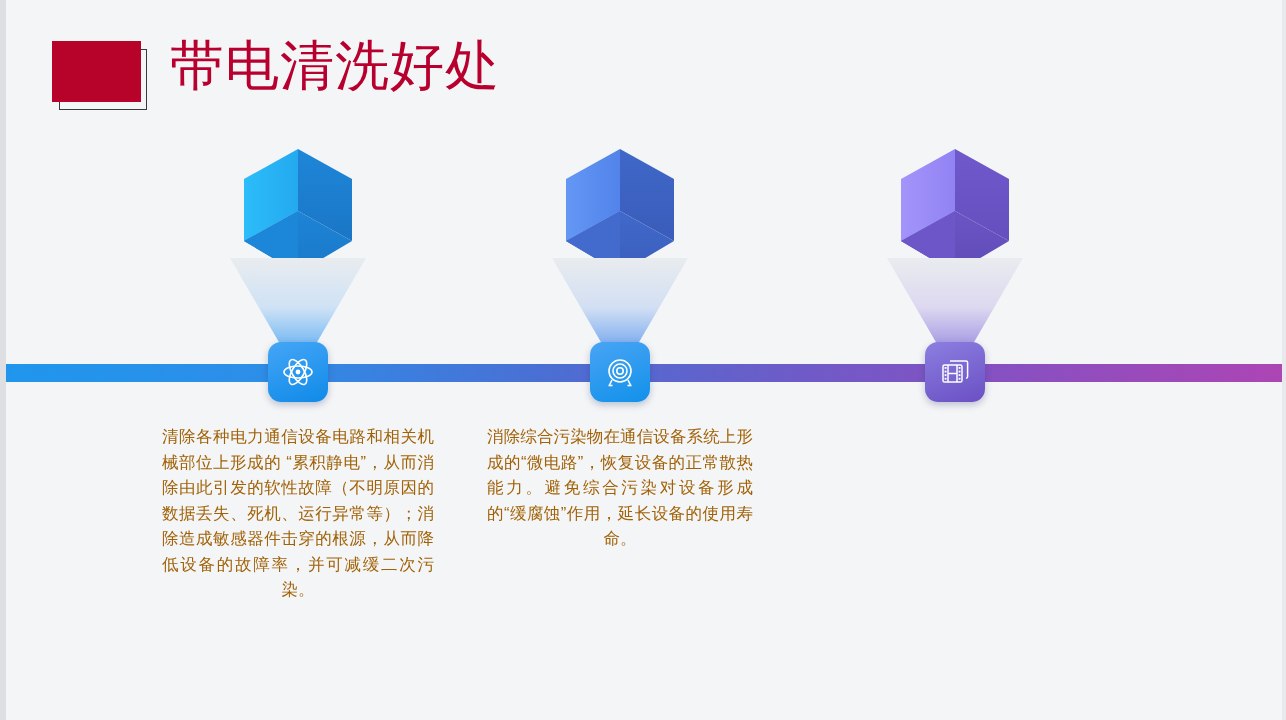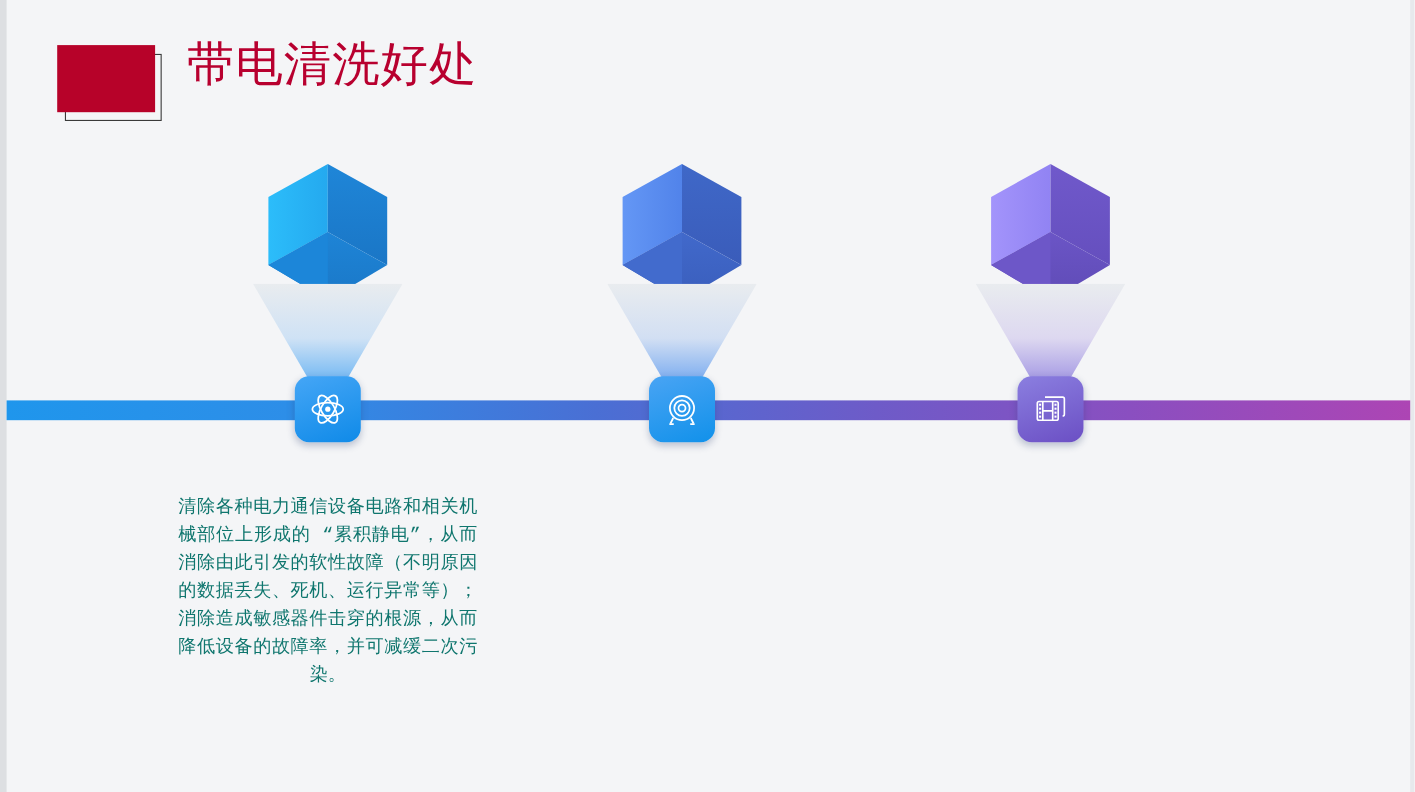--- a/index.html
+++ b/index.html
@@ -33,21 +33,21 @@
     background:transparent;
     box-sizing:border-box;
   }
   .title-square{
     position:absolute;left:52px;top:41px;
     width:89px;height:61px;
     background:#b70229;
   }
   .slide-title{
     position:absolute;left:170px;top:34px;
-    font-size:43px;
+    font-size:54px;
     color:#b8002f;
     letter-spacing:1px;
     white-space:nowrap;
     font-family:"DejaVu Sans","Liberation Sans",sans-serif;
     font-weight:400;
     line-height:1.2;
   }
 
   
   .logo{
@@ -87,29 +87,29 @@
     width:60px;height:60px;
     border-radius:13px;
     box-shadow:0 3px 7px rgba(40,60,110,.28);
     display:flex;align-items:center;justify-content:center;
   }
   .icon-tile.t1{background:linear-gradient(160deg,#45a6f6 0%,#0f8ae8 100%);}
   .icon-tile.t2{background:linear-gradient(160deg,#49a4f4 0%,#1191ea 100%);}
   .icon-tile.t3{background:linear-gradient(160deg,#8b7fe0 0%,#6b4fc4 100%);}
 
   .body-text{
-    position:absolute;top:448px;left:50%;
+    position:absolute;top:424px;left:50%;
     transform:translateX(-50%);
     width:272px;
     font-size:16.5px;
     line-height:25.5px;
-    color:#0f766e;
+    color:#a16207;
     text-align:justify;
     text-align-last:center;
-    font-family:Liberation Mono, monospace;
+    font-family:Liberation Sans, sans-serif;
   }
   .body-text.c1{width:272px;}
   .body-text.c2{width:266px;}
   .body-text.c3{width:272px;}
 </style>
 </head>
 <body>
 
 <div class="slide">
 
@@ -223,20 +223,21 @@
           <circle cx="16" cy="15" r="7"></circle>
           <circle cx="16" cy="15" r="3.2"></circle>
           <path d="M8 24 L5.5 29"></path>
           <path d="M24 24 L26.5 29"></path>
           <path d="M4.5 29.5 L8.5 29.5"></path>
           <path d="M23.5 29.5 L27.5 29.5"></path>
         </g>
       </svg>
     </div>
 
+    <div class="body-text c2">消除综合污染物在通信设备系统上形成的“微电路”，恢复设备的正常散热能力。避免综合污染对设备形成的“缓腐蚀”作用，延长设备的使用寿命。</div>
   </div>
 
   <div class="col col3">
 
     <div class="cube-wrap">
       <svg class="cube-svg" width="124" height="145" viewBox="0 0 124 145">
         <defs>
           <linearGradient id="c3left" x1="0" y1="0" x2="1" y2="0">
             <stop offset="0" stop-color="#a394fb"></stop>
               <stop offset="1" stop-color="#9183f3"></stop>

